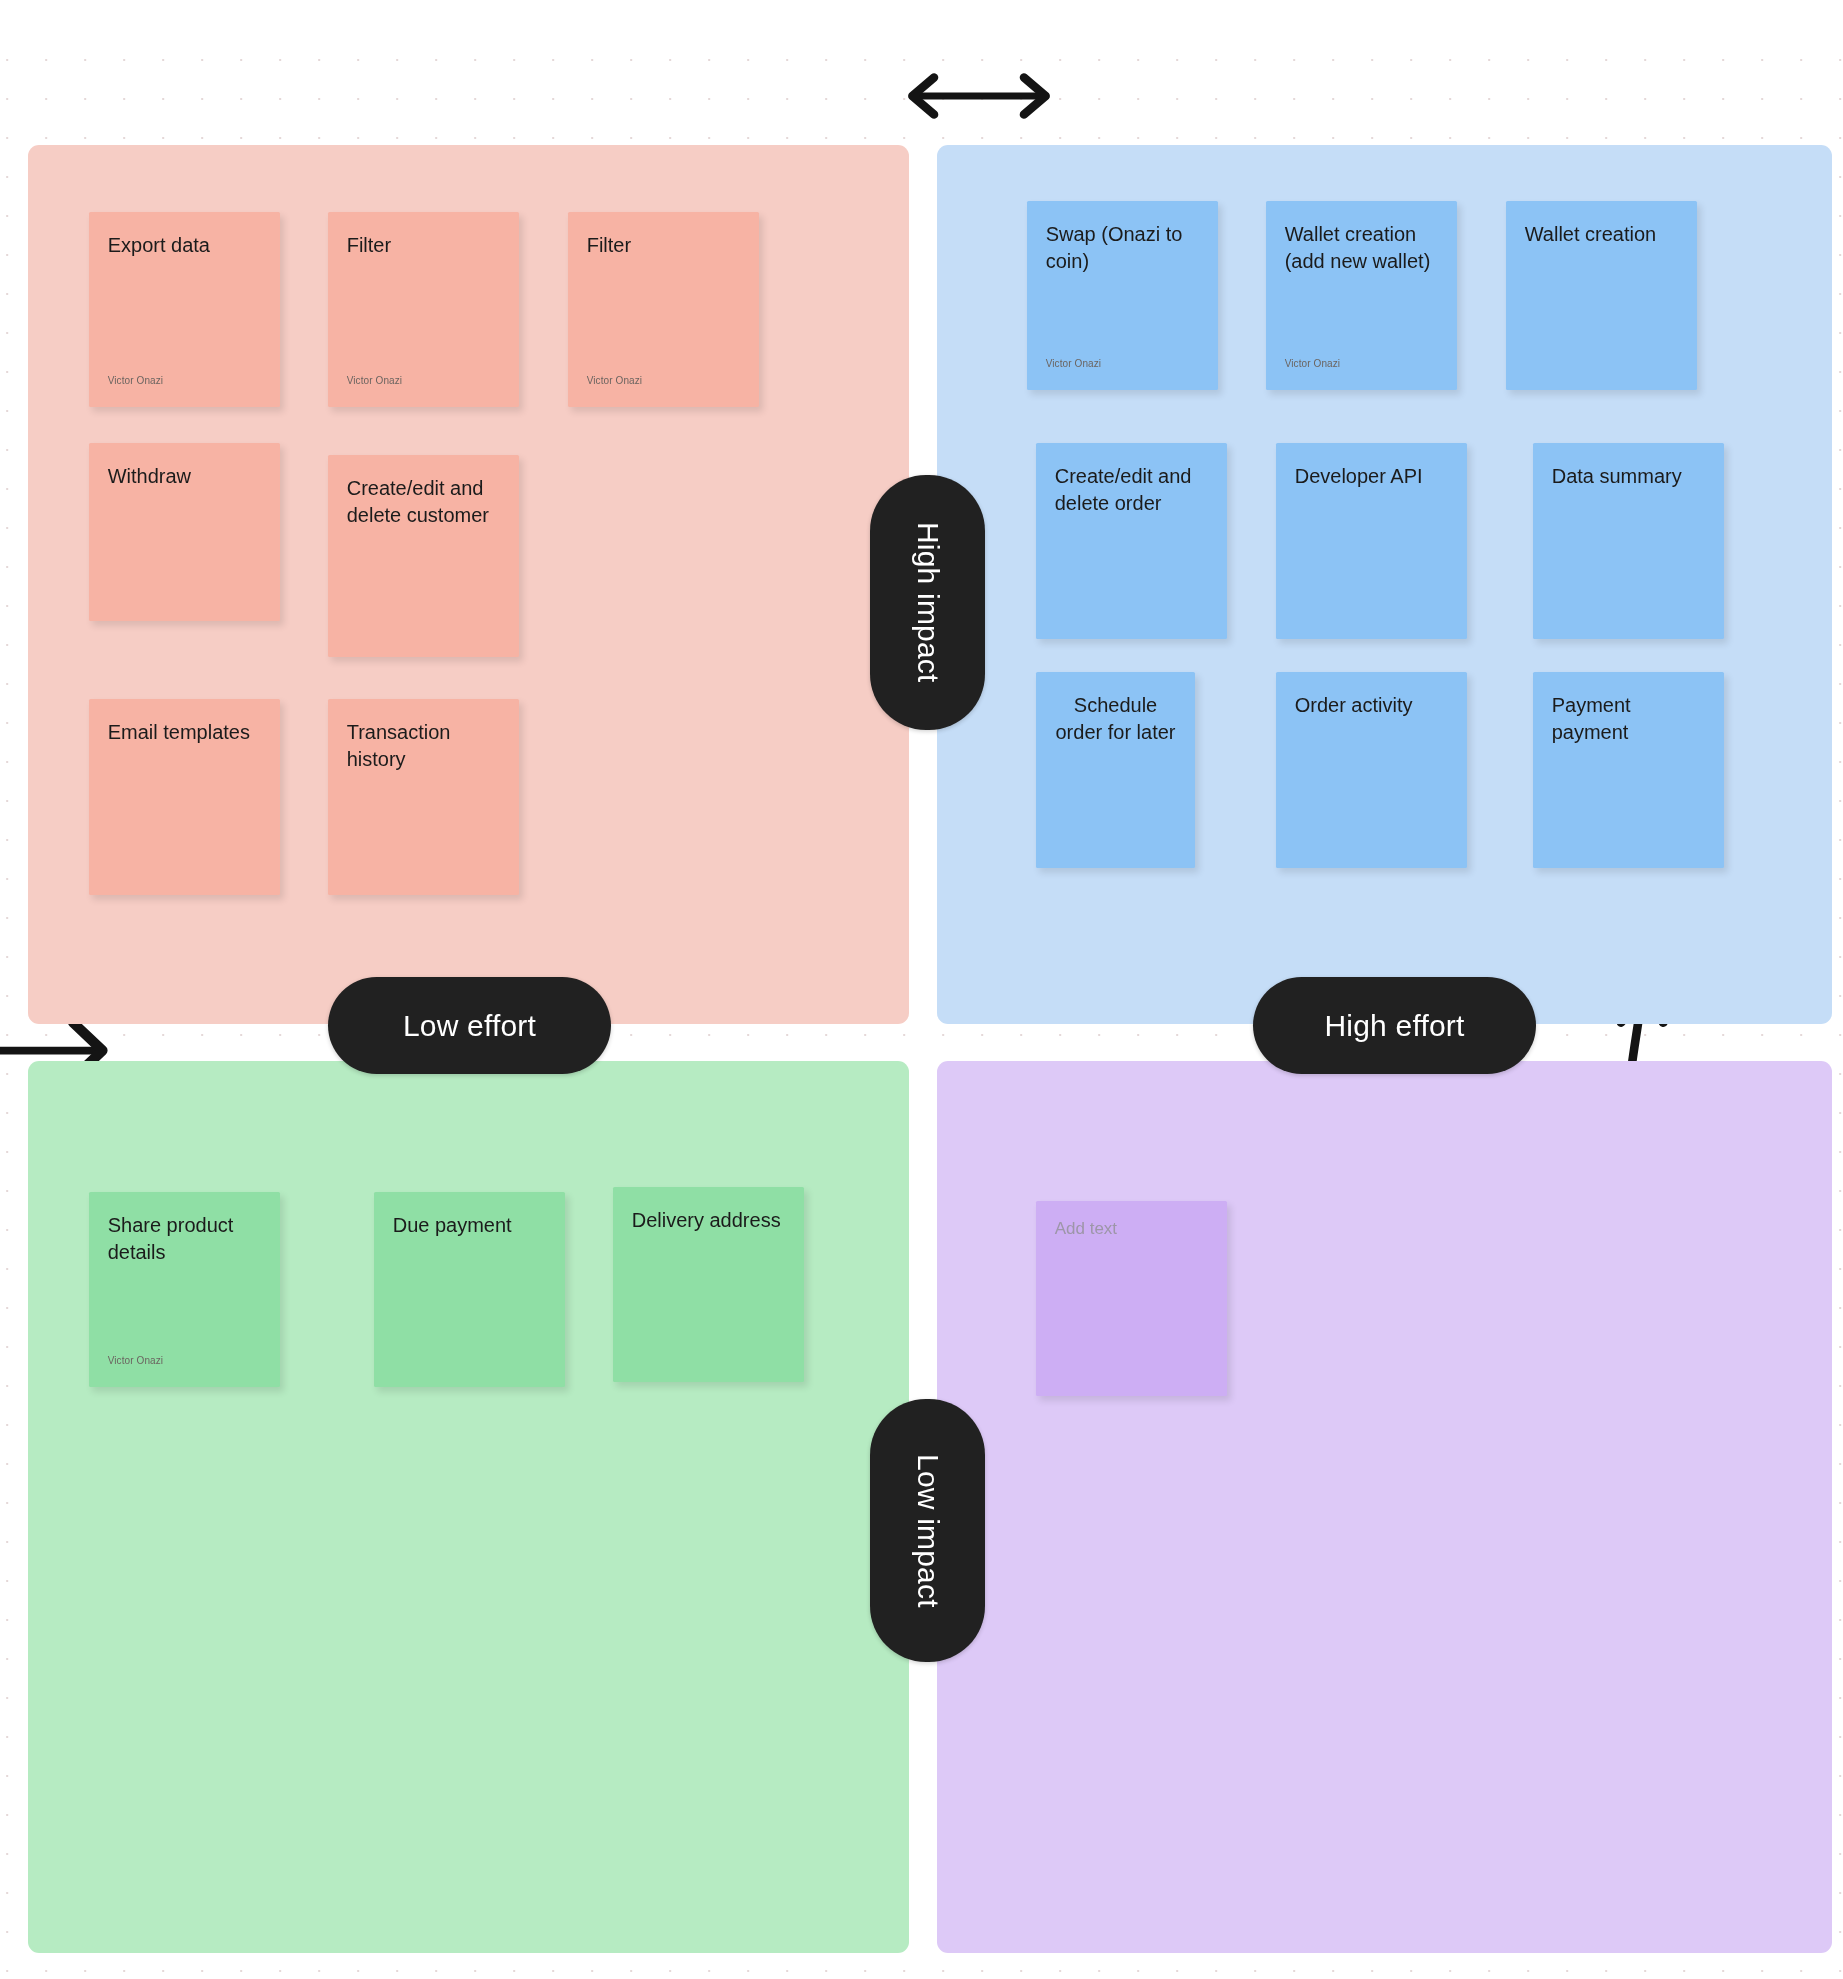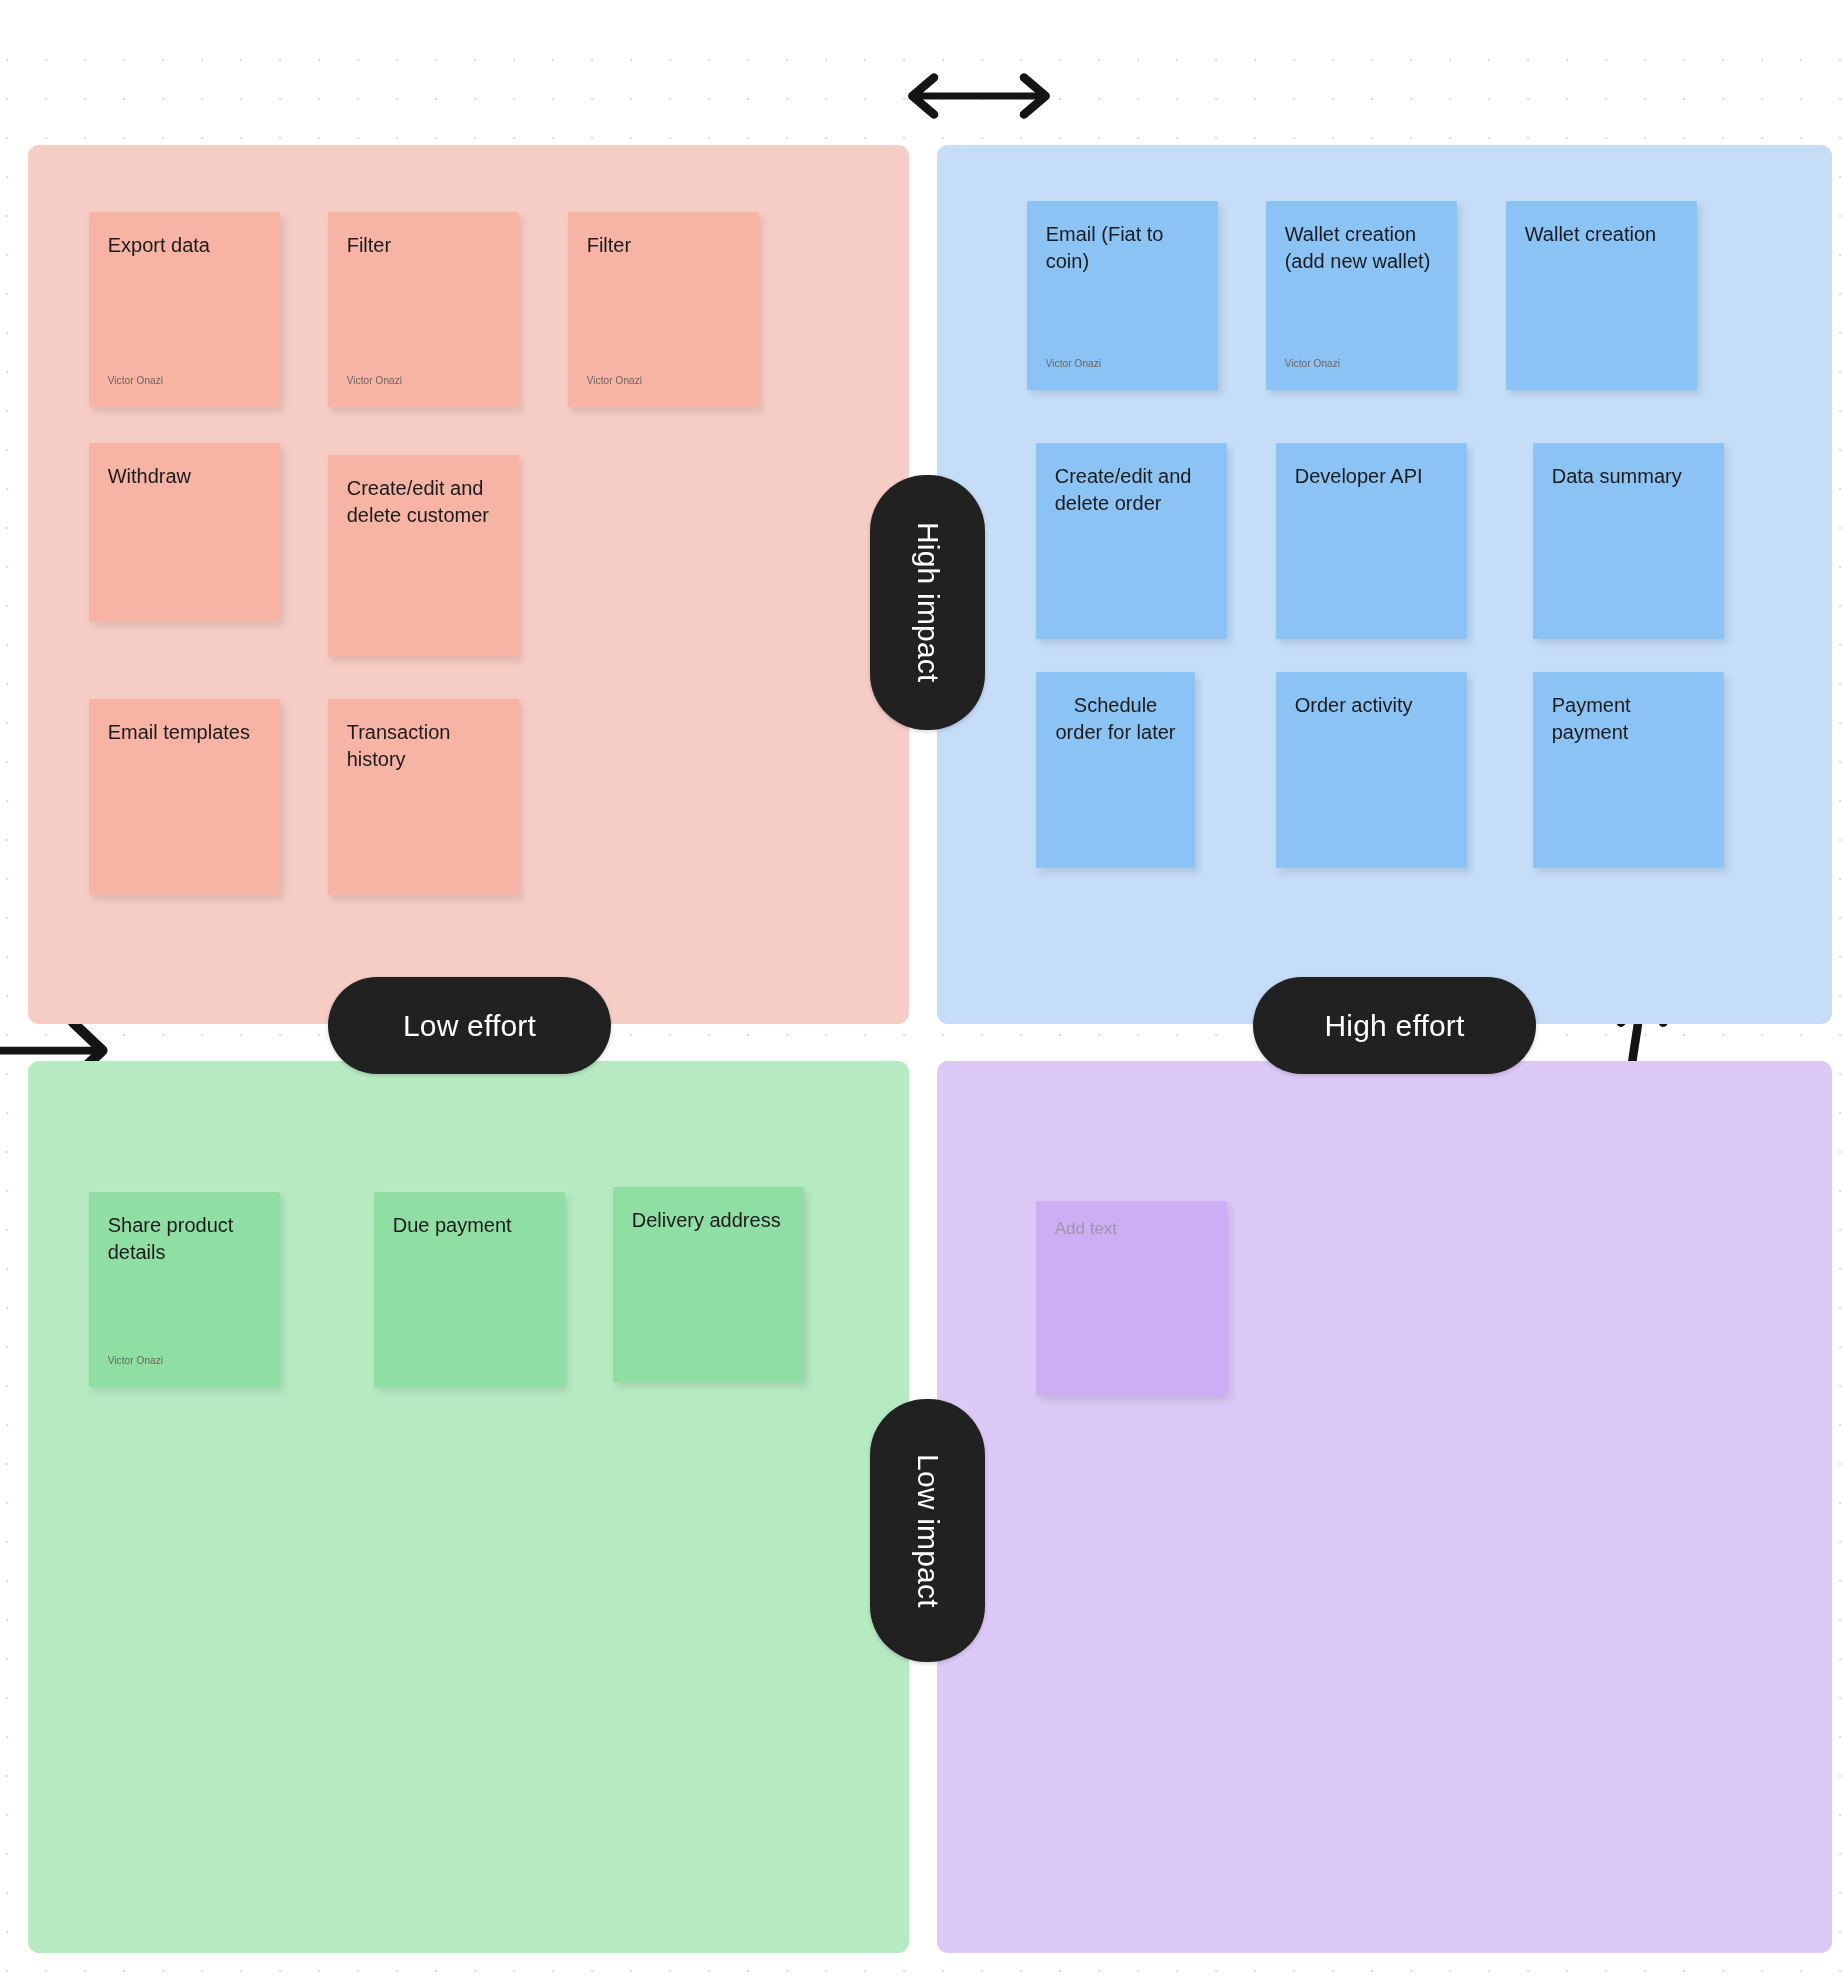--- a/index.html
+++ b/index.html
@@ -170,21 +170,21 @@
       <span class="note-text">Email templates</span>
     </div>
 
     <div class="note red" style="left:300px; top:554px; width:191px; height:196px;">
       <span class="note-text">Transaction history</span>
     </div>
   </div>
 
   <div class="quadrant q-blue">
     <div class="note blue" style="left:90px; top:56px; width:191px; height:189px;">
-      <span class="note-text">Email (Fiat to coin)</span>
+      <span class="note-text">Swap (Onazi to coin)</span>
       <span class="note-author">Victor Onazi</span>
     </div>
 
     <div class="note blue" style="left:329px; top:56px; width:191px; height:189px;">
       <span class="note-text">Wallet creation (add new wallet)</span>
       <span class="note-author">Victor Onazi</span>
     </div>
 
     <div class="note blue" style="left:569px; top:56px; width:191px; height:189px;">
       <span class="note-text">Wallet creation</span>

